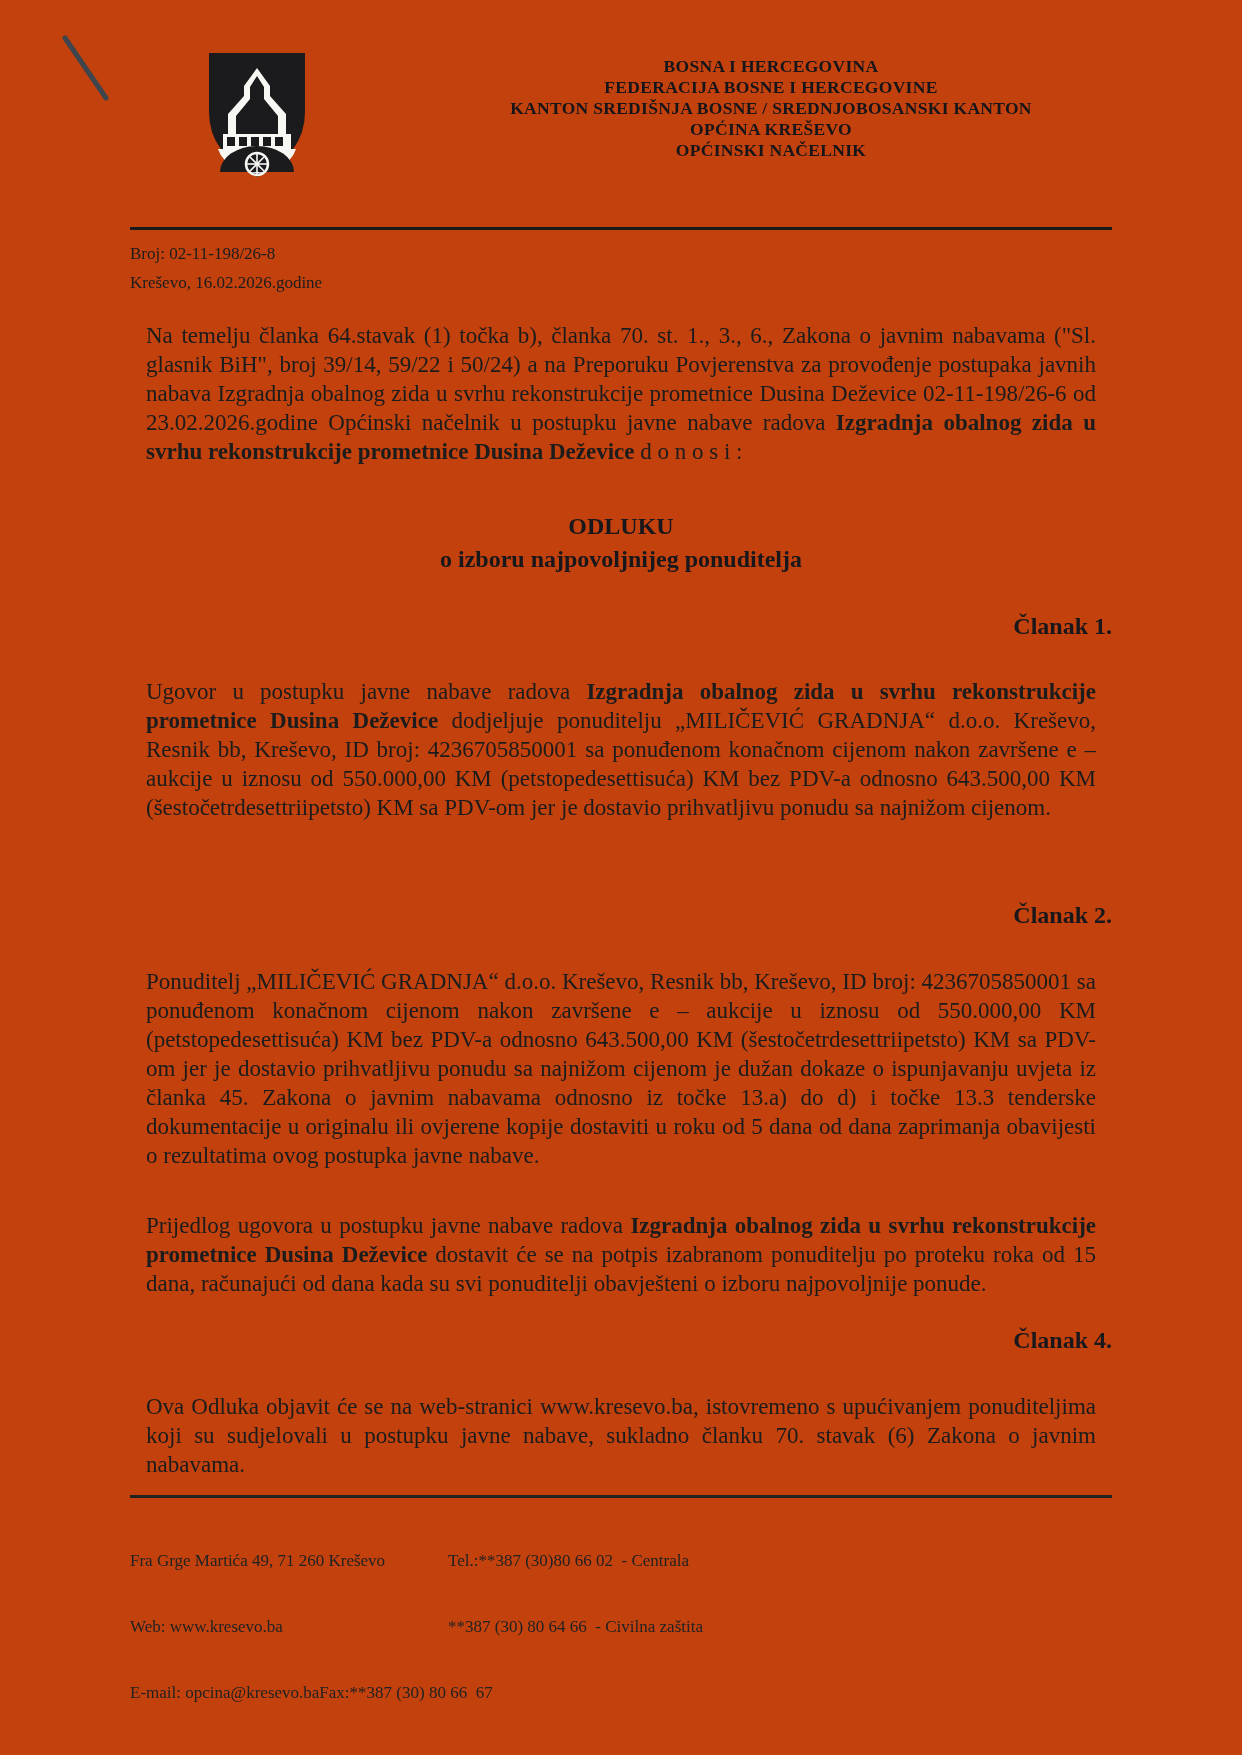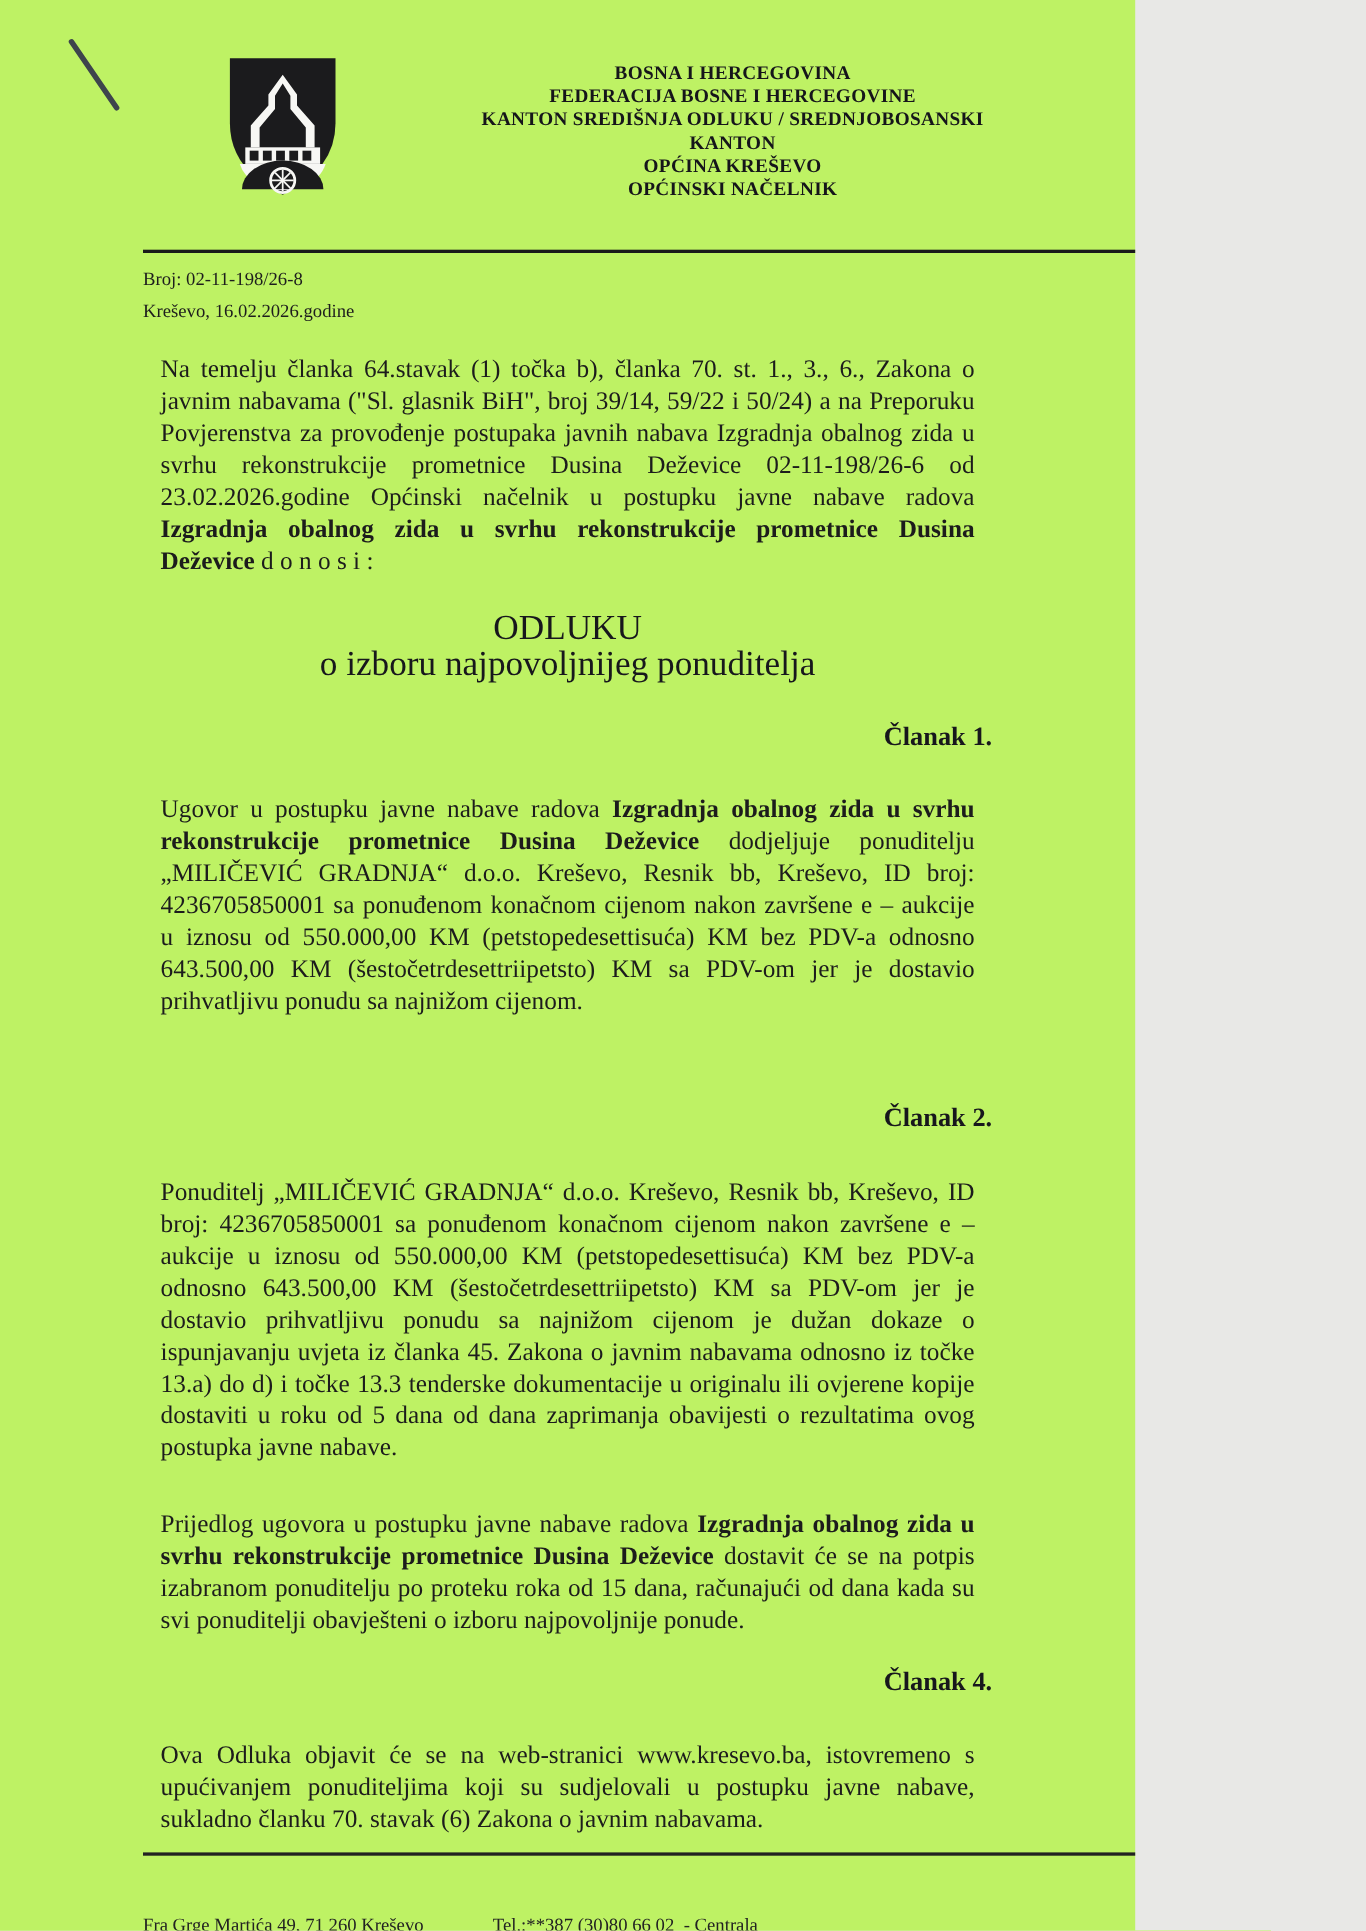--- a/index.html
+++ b/index.html
@@ -4,22 +4,22 @@
 <style>
   html,body{margin:0;padding:0;}
   body{
     width:1242px;height:1755px;
     background:#e8e8e6;
     font-family:"Liberation Serif", serif;
     -webkit-font-smoothing:antialiased;
   }
   .page{
     position:relative;
-    width:1032px;height:1755px;
-    background:#bef264;
+    width:1242px;height:1755px;
+    background:#c2410c;
     color:#1d1d1d;
     overflow:hidden;
     box-sizing:border-box;
     padding:48px 130px 0 130px;
   }
   
   .pen-mark{position:absolute;top:28px;left:52px;}
 
   
   .header{position:relative;height:138px;}
@@ -40,24 +40,24 @@
   }
   .ref{margin-top:9px;font-size:17px;line-height:29px;}
   .para{
     margin:16px;
     font-size:23px;line-height:29px;
     text-align:justify;
     color:#1c1c1c;
   }
   .para.intro{margin-top:24px;}
   .decision-title{
-    margin-top:30px;
+    margin-top:44px;
     text-align:center;
-    font-weight:normal;
-    font-size:32px;line-height:33px;
+    font-weight:bold;
+    font-size:24px;line-height:33px;
     color:#17171c;
   }
   .article-heading{
     text-align:right;
     font-weight:bold;
     font-size:24px;
     color:#17171c;
   }
   .h-art1{margin-top:37px;}
   .p-art1{margin-top:37px;}
@@ -109,21 +109,21 @@
       <g stroke="#f7f7f4" stroke-width="1.6">
         <line x1="51" y1="104" x2="51" y2="124"></line>
         <line x1="41" y1="114" x2="61" y2="114"></line>
         <line x1="44" y1="107" x2="58" y2="121"></line>
         <line x1="58" y1="107" x2="44" y2="121"></line>
       </g>
     </svg>
     <div class="org-block">
       <div>BOSNA I HERCEGOVINA</div>
       <div>FEDERACIJA BOSNE I HERCEGOVINE</div>
-      <div>KANTON SREDIŠNJA ODLUKU / SREDNJOBOSANSKI KANTON</div>
+      <div>KANTON SREDIŠNJA BOSNE / SREDNJOBOSANSKI KANTON</div>
       <div>OPĆINA KREŠEVO</div>
       <div>OPĆINSKI NAČELNIK</div>
     </div>
   </div>
 
   <hr class="rule-top">
 
   <div class="ref">
     <div>Broj: 02-11-198/26-8</div>
     <div>Kreševo, 16.02.2026.godine</div>

